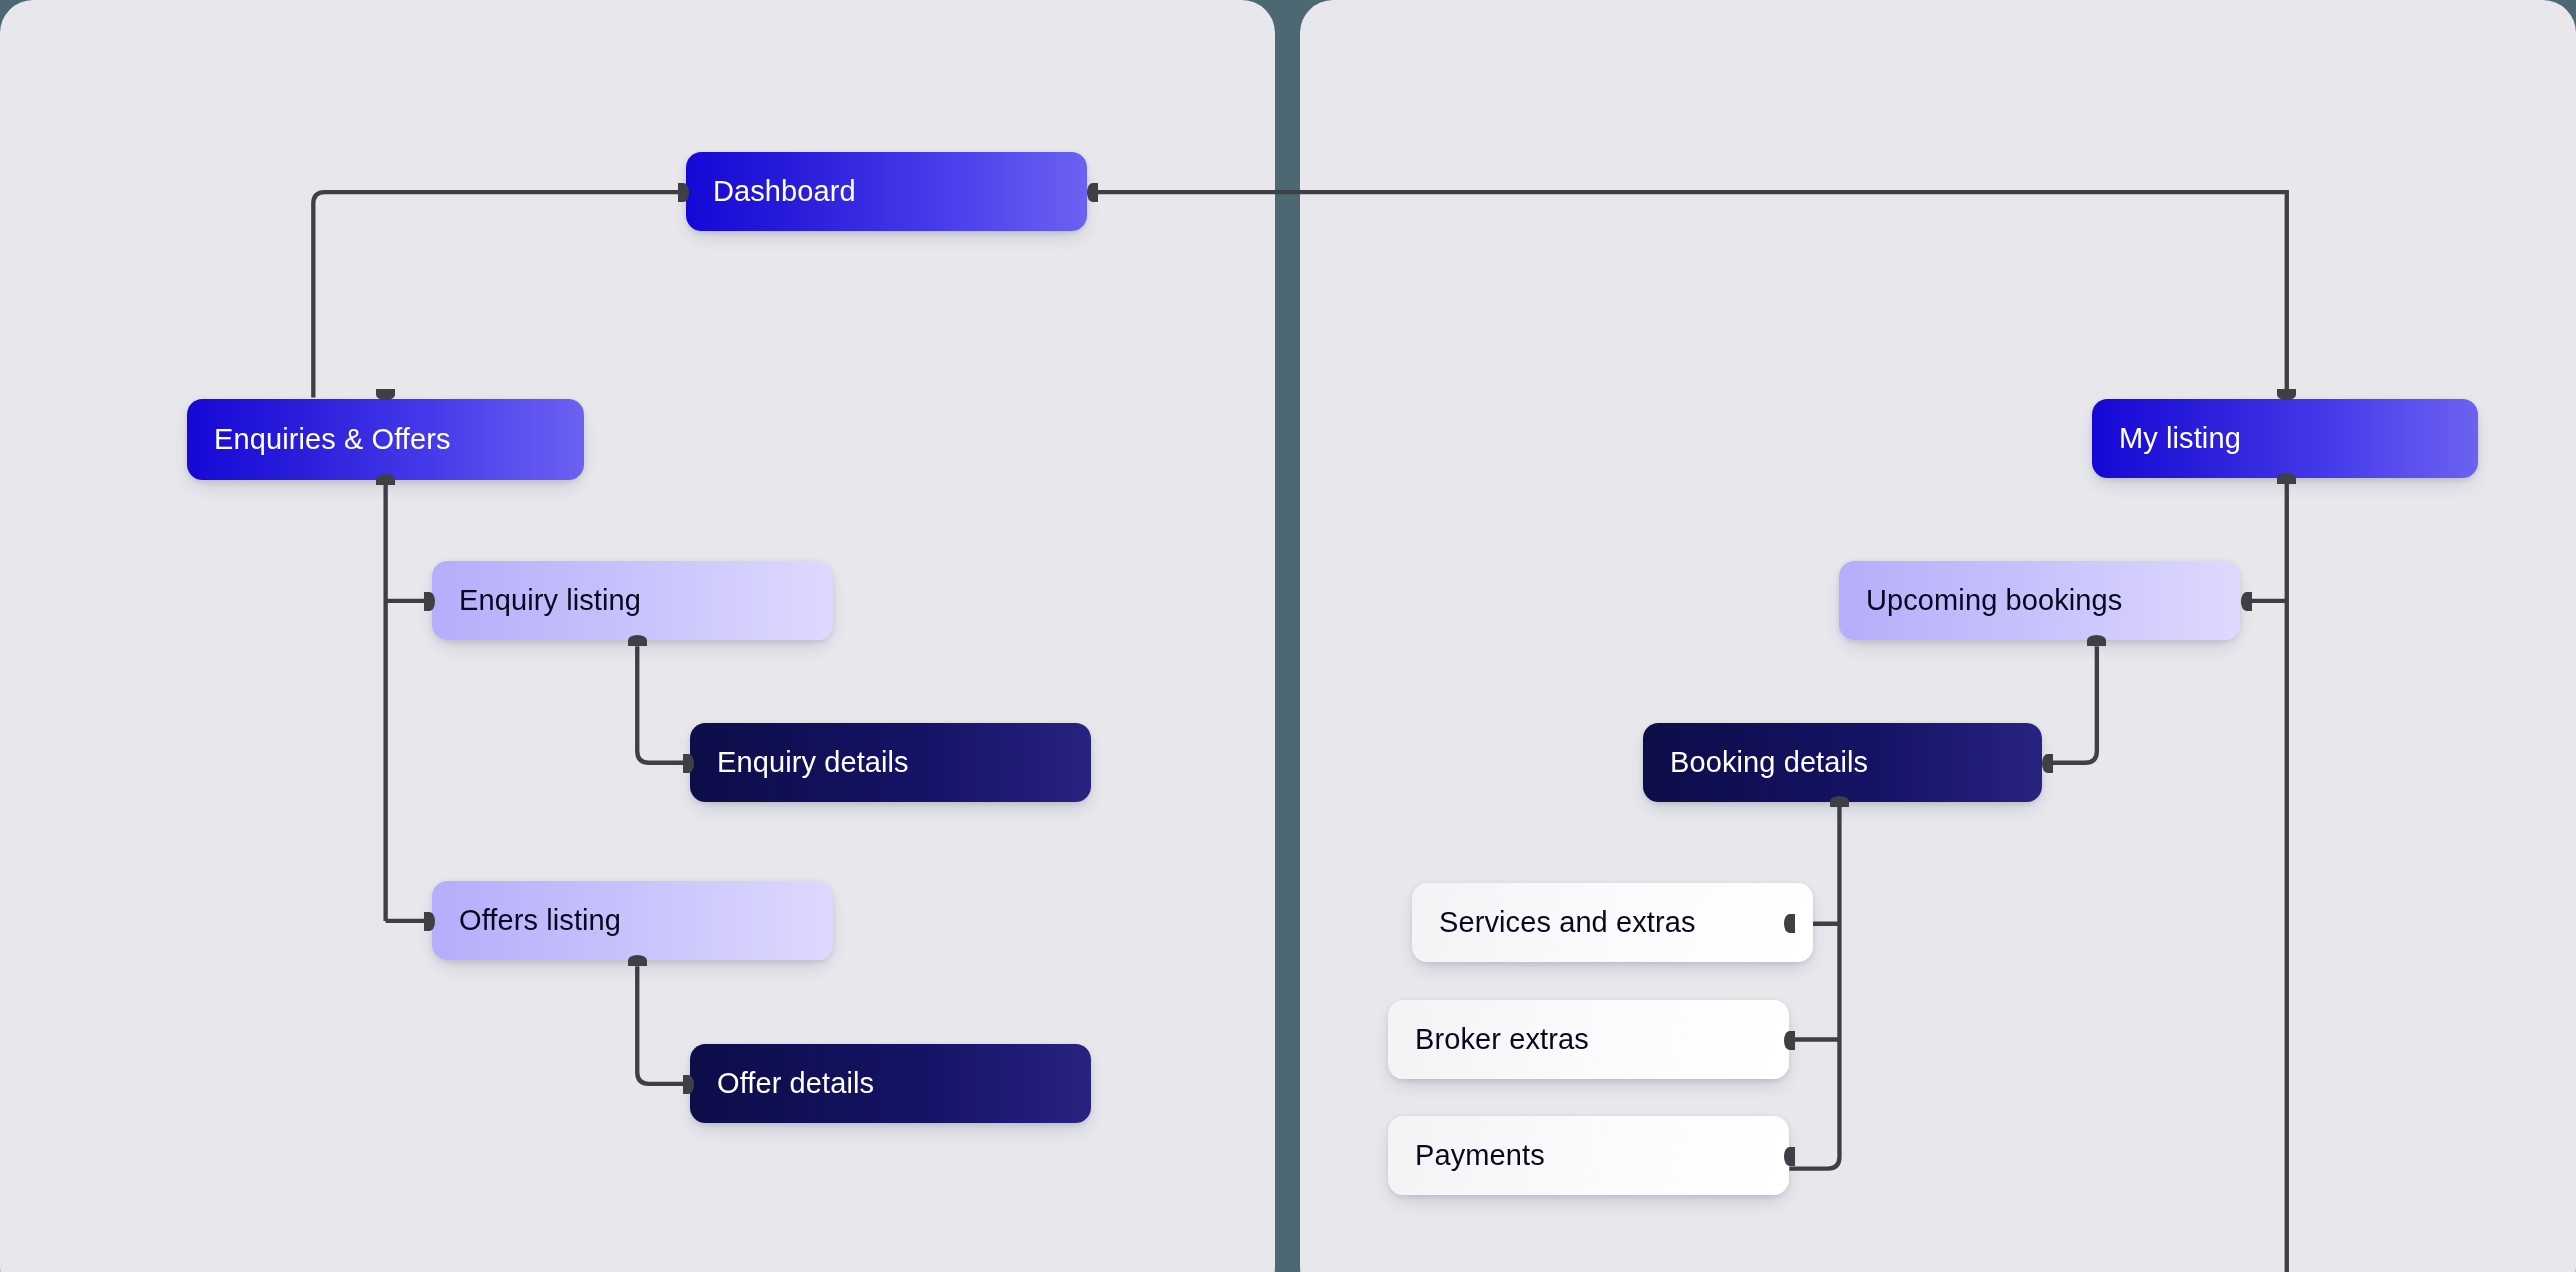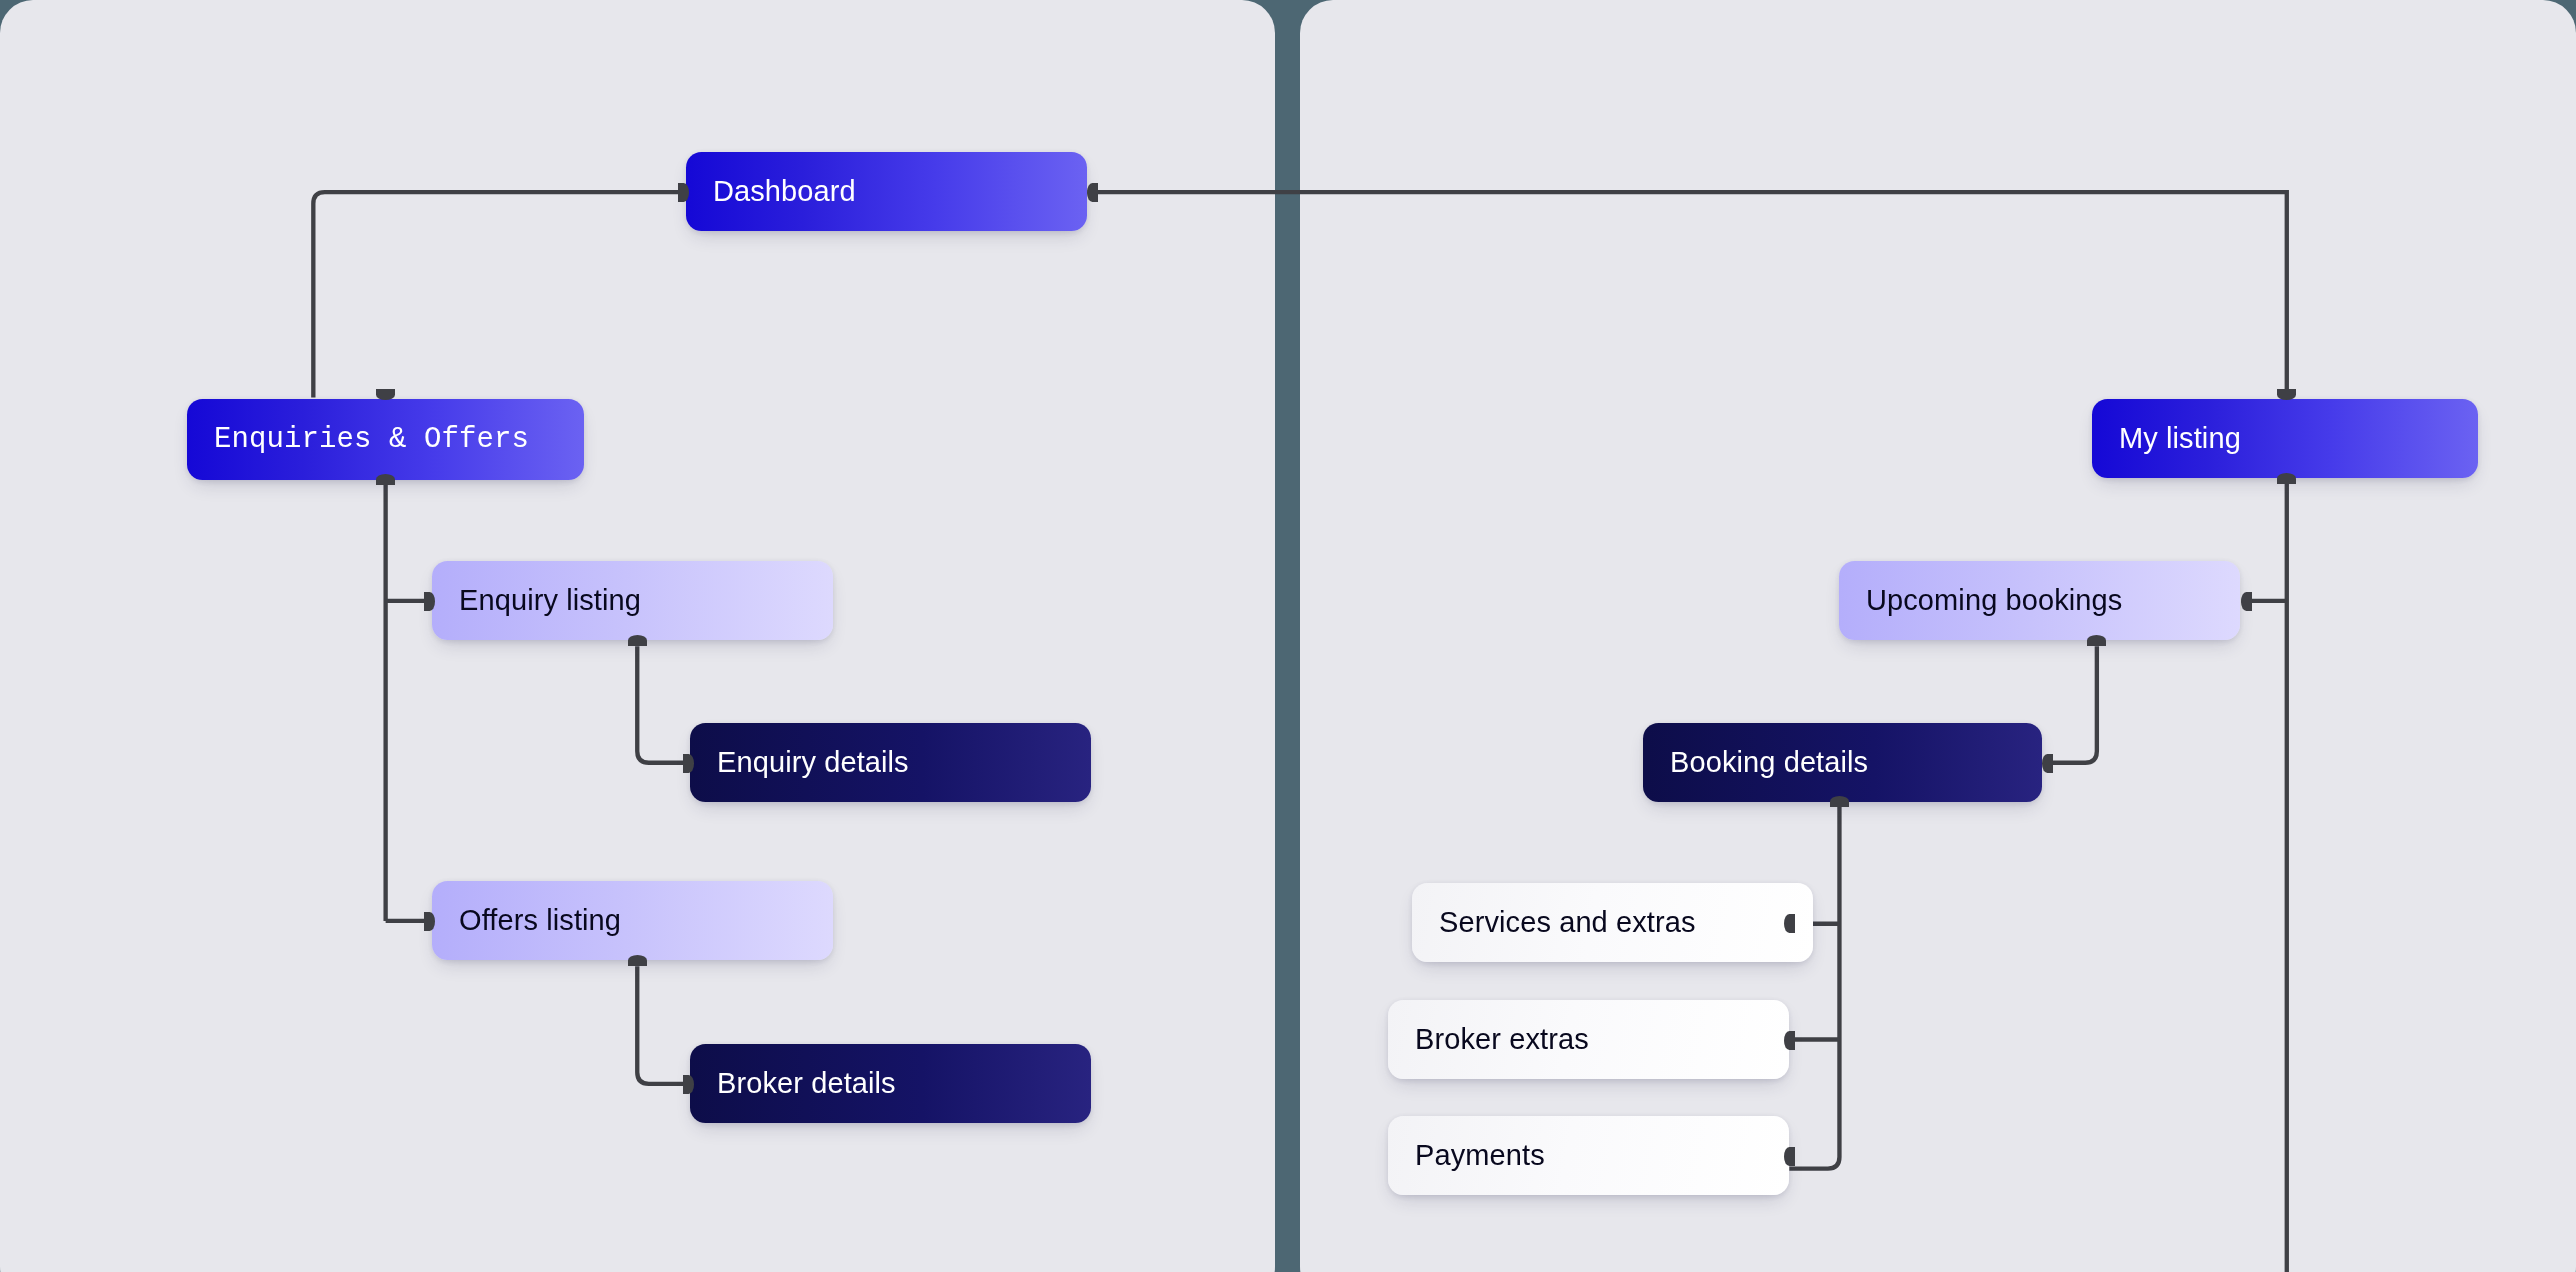--- a/index.html
+++ b/index.html
@@ -111,21 +111,21 @@
     <path d="M 1908,958 L 1856,958"></path>
     <path d="M 1908,1078 L 1856,1078"></path>
   </svg>
 
   <div class="node primary" id="n-dashboard" style="left:686px;  top:152px;  width:401px; height:79px;">
     <span>Dashboard</span>
   </div>
   <div class="dot right" style="left:678px;  top:183px;"></div>
   <div class="dot left" style="left:1087px; top:183px;"></div>
 
-  <div class="node primary" id="n-enquiries" style="left:187px; top:399px; width:397px; height:81px;font-family:Liberation Mono, monospace;">
+  <div class="node primary" id="n-enquiries" style="left:187px; top:399px; width:397px; height:81px;">
     <span>Enquiries &amp; Offers</span>
   </div>
   <div class="dot top" style="left:376px; top:389px;"></div>
   <div class="dot bottom" style="left:376px; top:474px;"></div>
 
   <div class="node light" id="n-enquiry-listing" style="left:432px; top:561px; width:401px; height:79px;">
     <span>Enquiry listing</span>
   </div>
   <div class="dot right" style="left:424px; top:592px;"></div>
   <div class="dot bottom" style="left:628px; top:635px;"></div>
@@ -135,21 +135,21 @@
   </div>
   <div class="dot right" style="left:683px; top:754px;"></div>
 
   <div class="node light" id="n-offers-listing" style="left:432px; top:881px; width:401px; height:79px;">
     <span>Offers listing</span>
   </div>
   <div class="dot right" style="left:424px; top:912px;"></div>
   <div class="dot bottom" style="left:628px; top:955px;"></div>
 
   <div class="node dark" id="n-offer-details" style="left:690px; top:1044px; width:401px; height:79px;">
-    <span>Broker details</span>
+    <span>Offer details</span>
   </div>
   <div class="dot right" style="left:683px; top:1075px;"></div>
 
   <div class="node primary" id="n-my-bookings" style="left:2092px; top:399px; width:386px; height:79px;">
     <span>My listing</span>
   </div>
   <div class="dot top" style="left:2277px; top:389px;"></div>
   <div class="dot bottom" style="left:2277px; top:473px;"></div>
 
   <div class="node light" id="n-upcoming-bookings" style="left:1839px; top:561px; width:401px; height:79px;">

